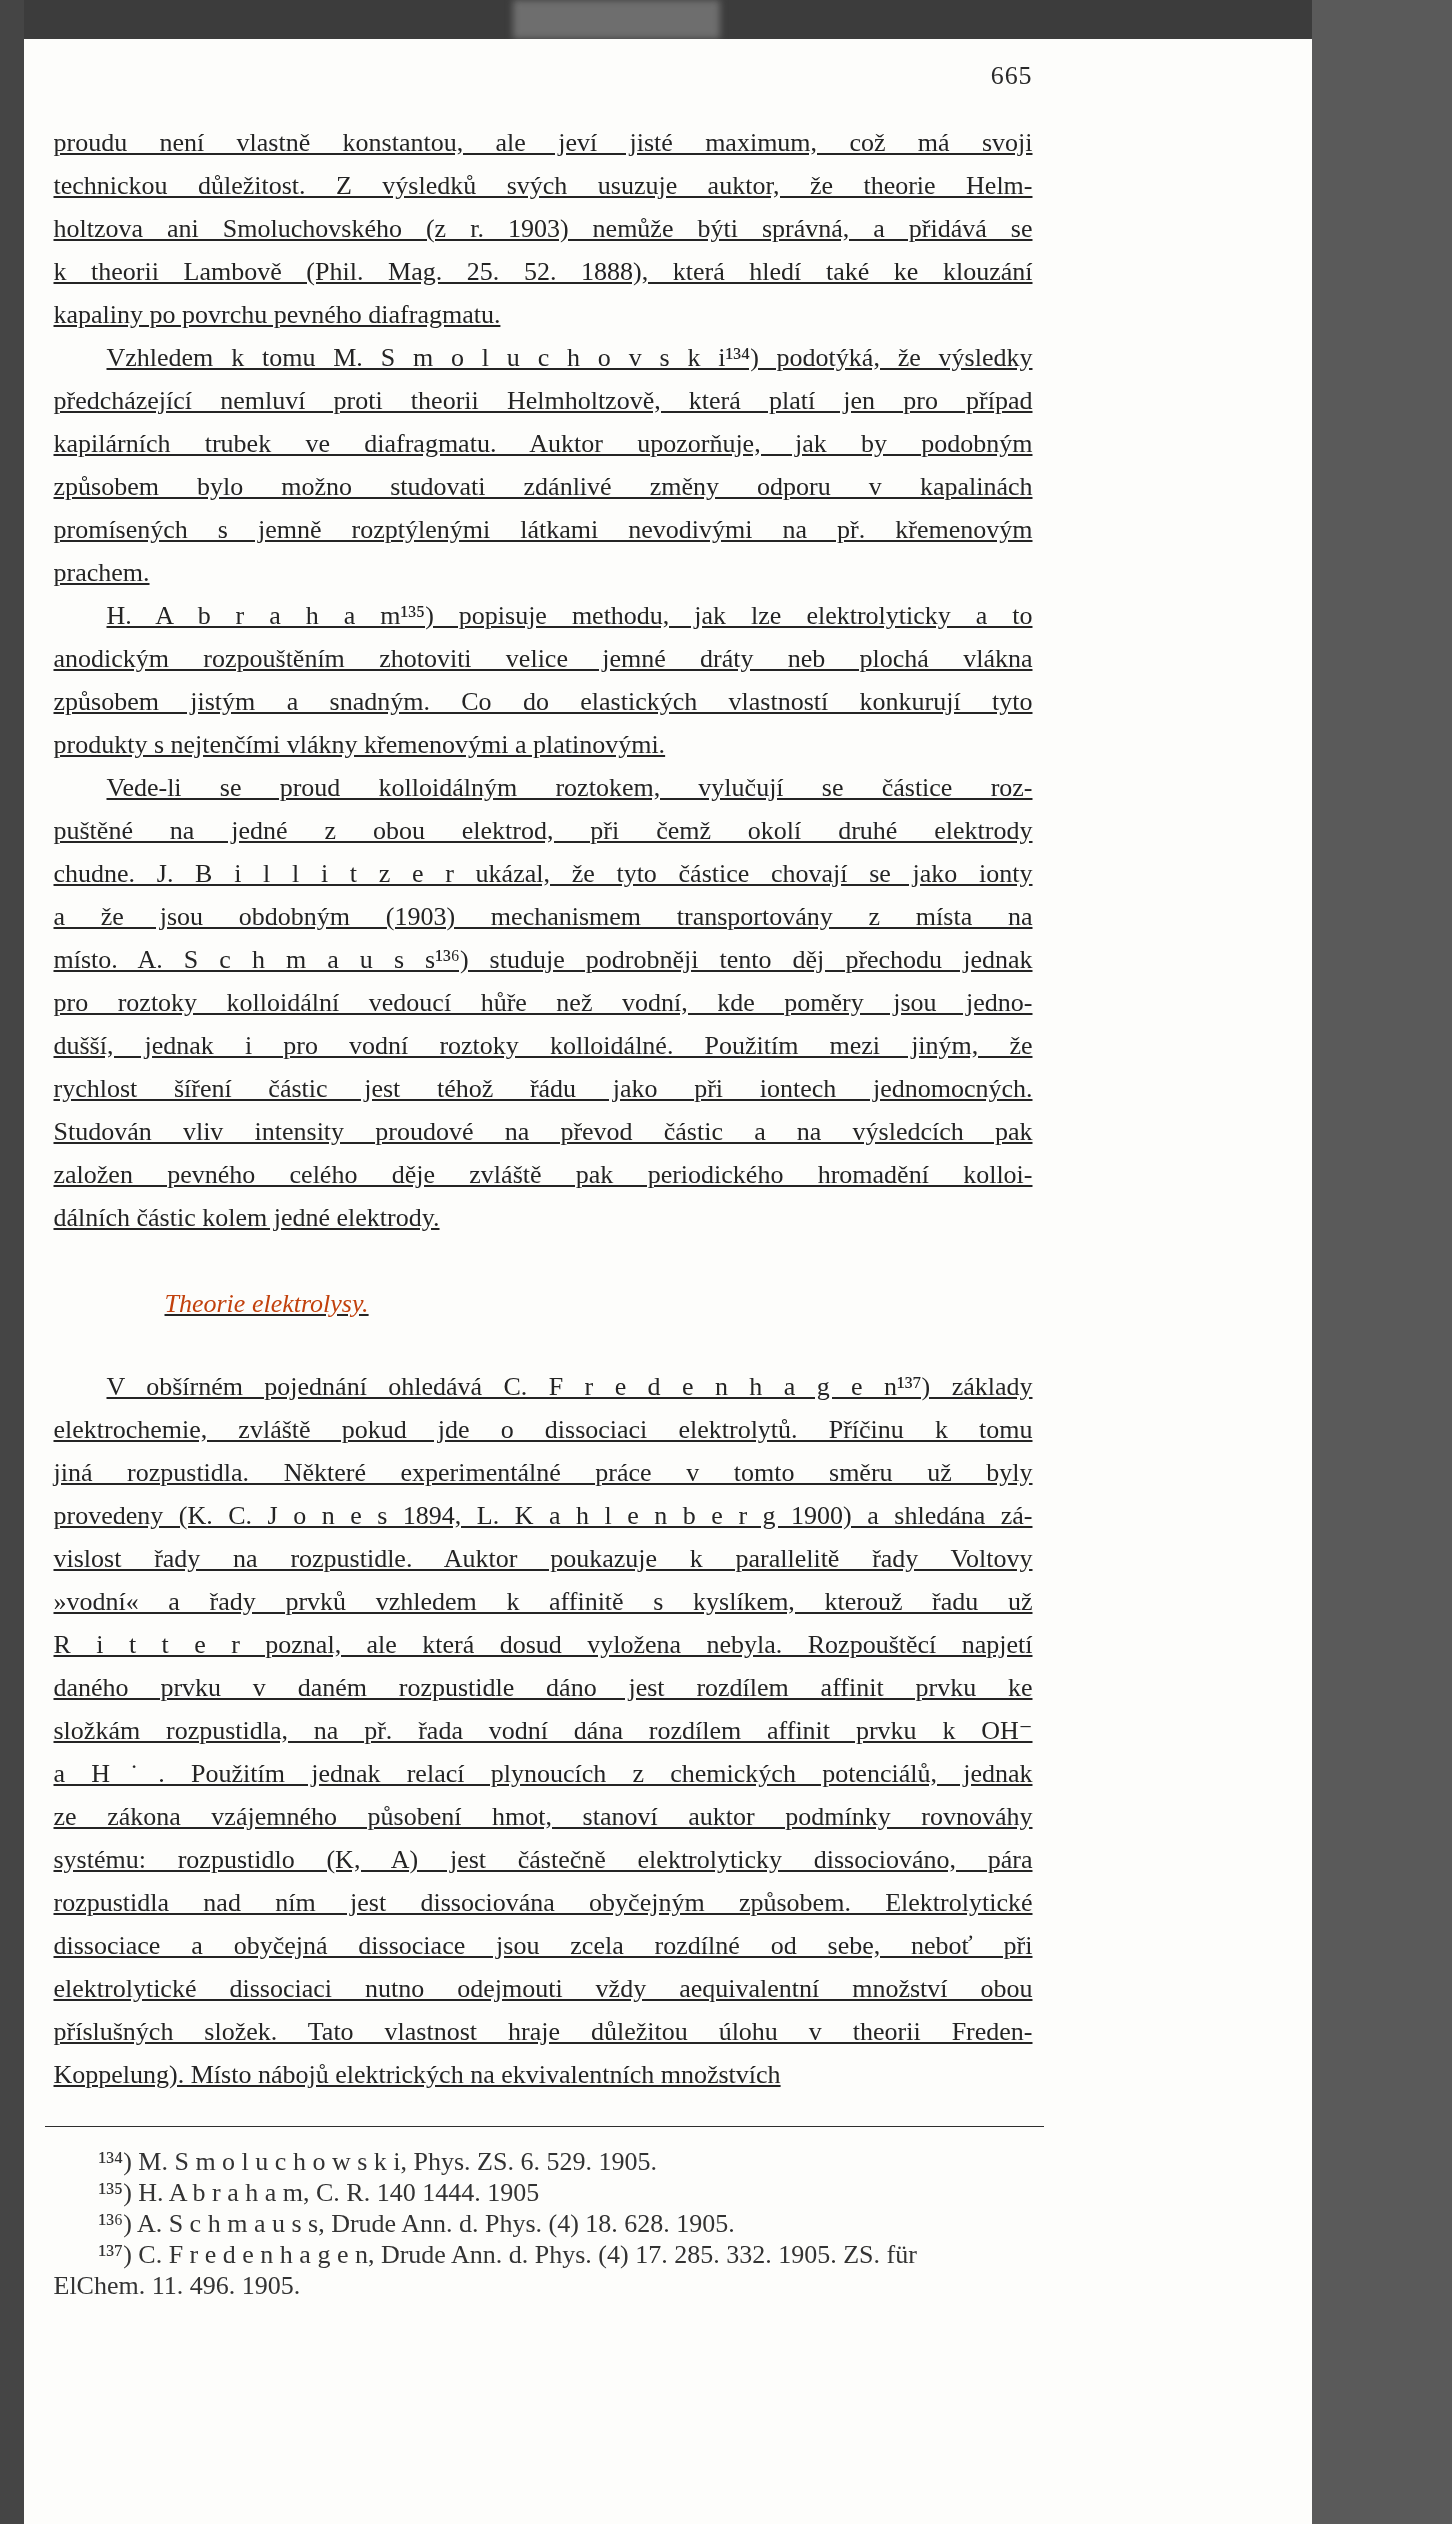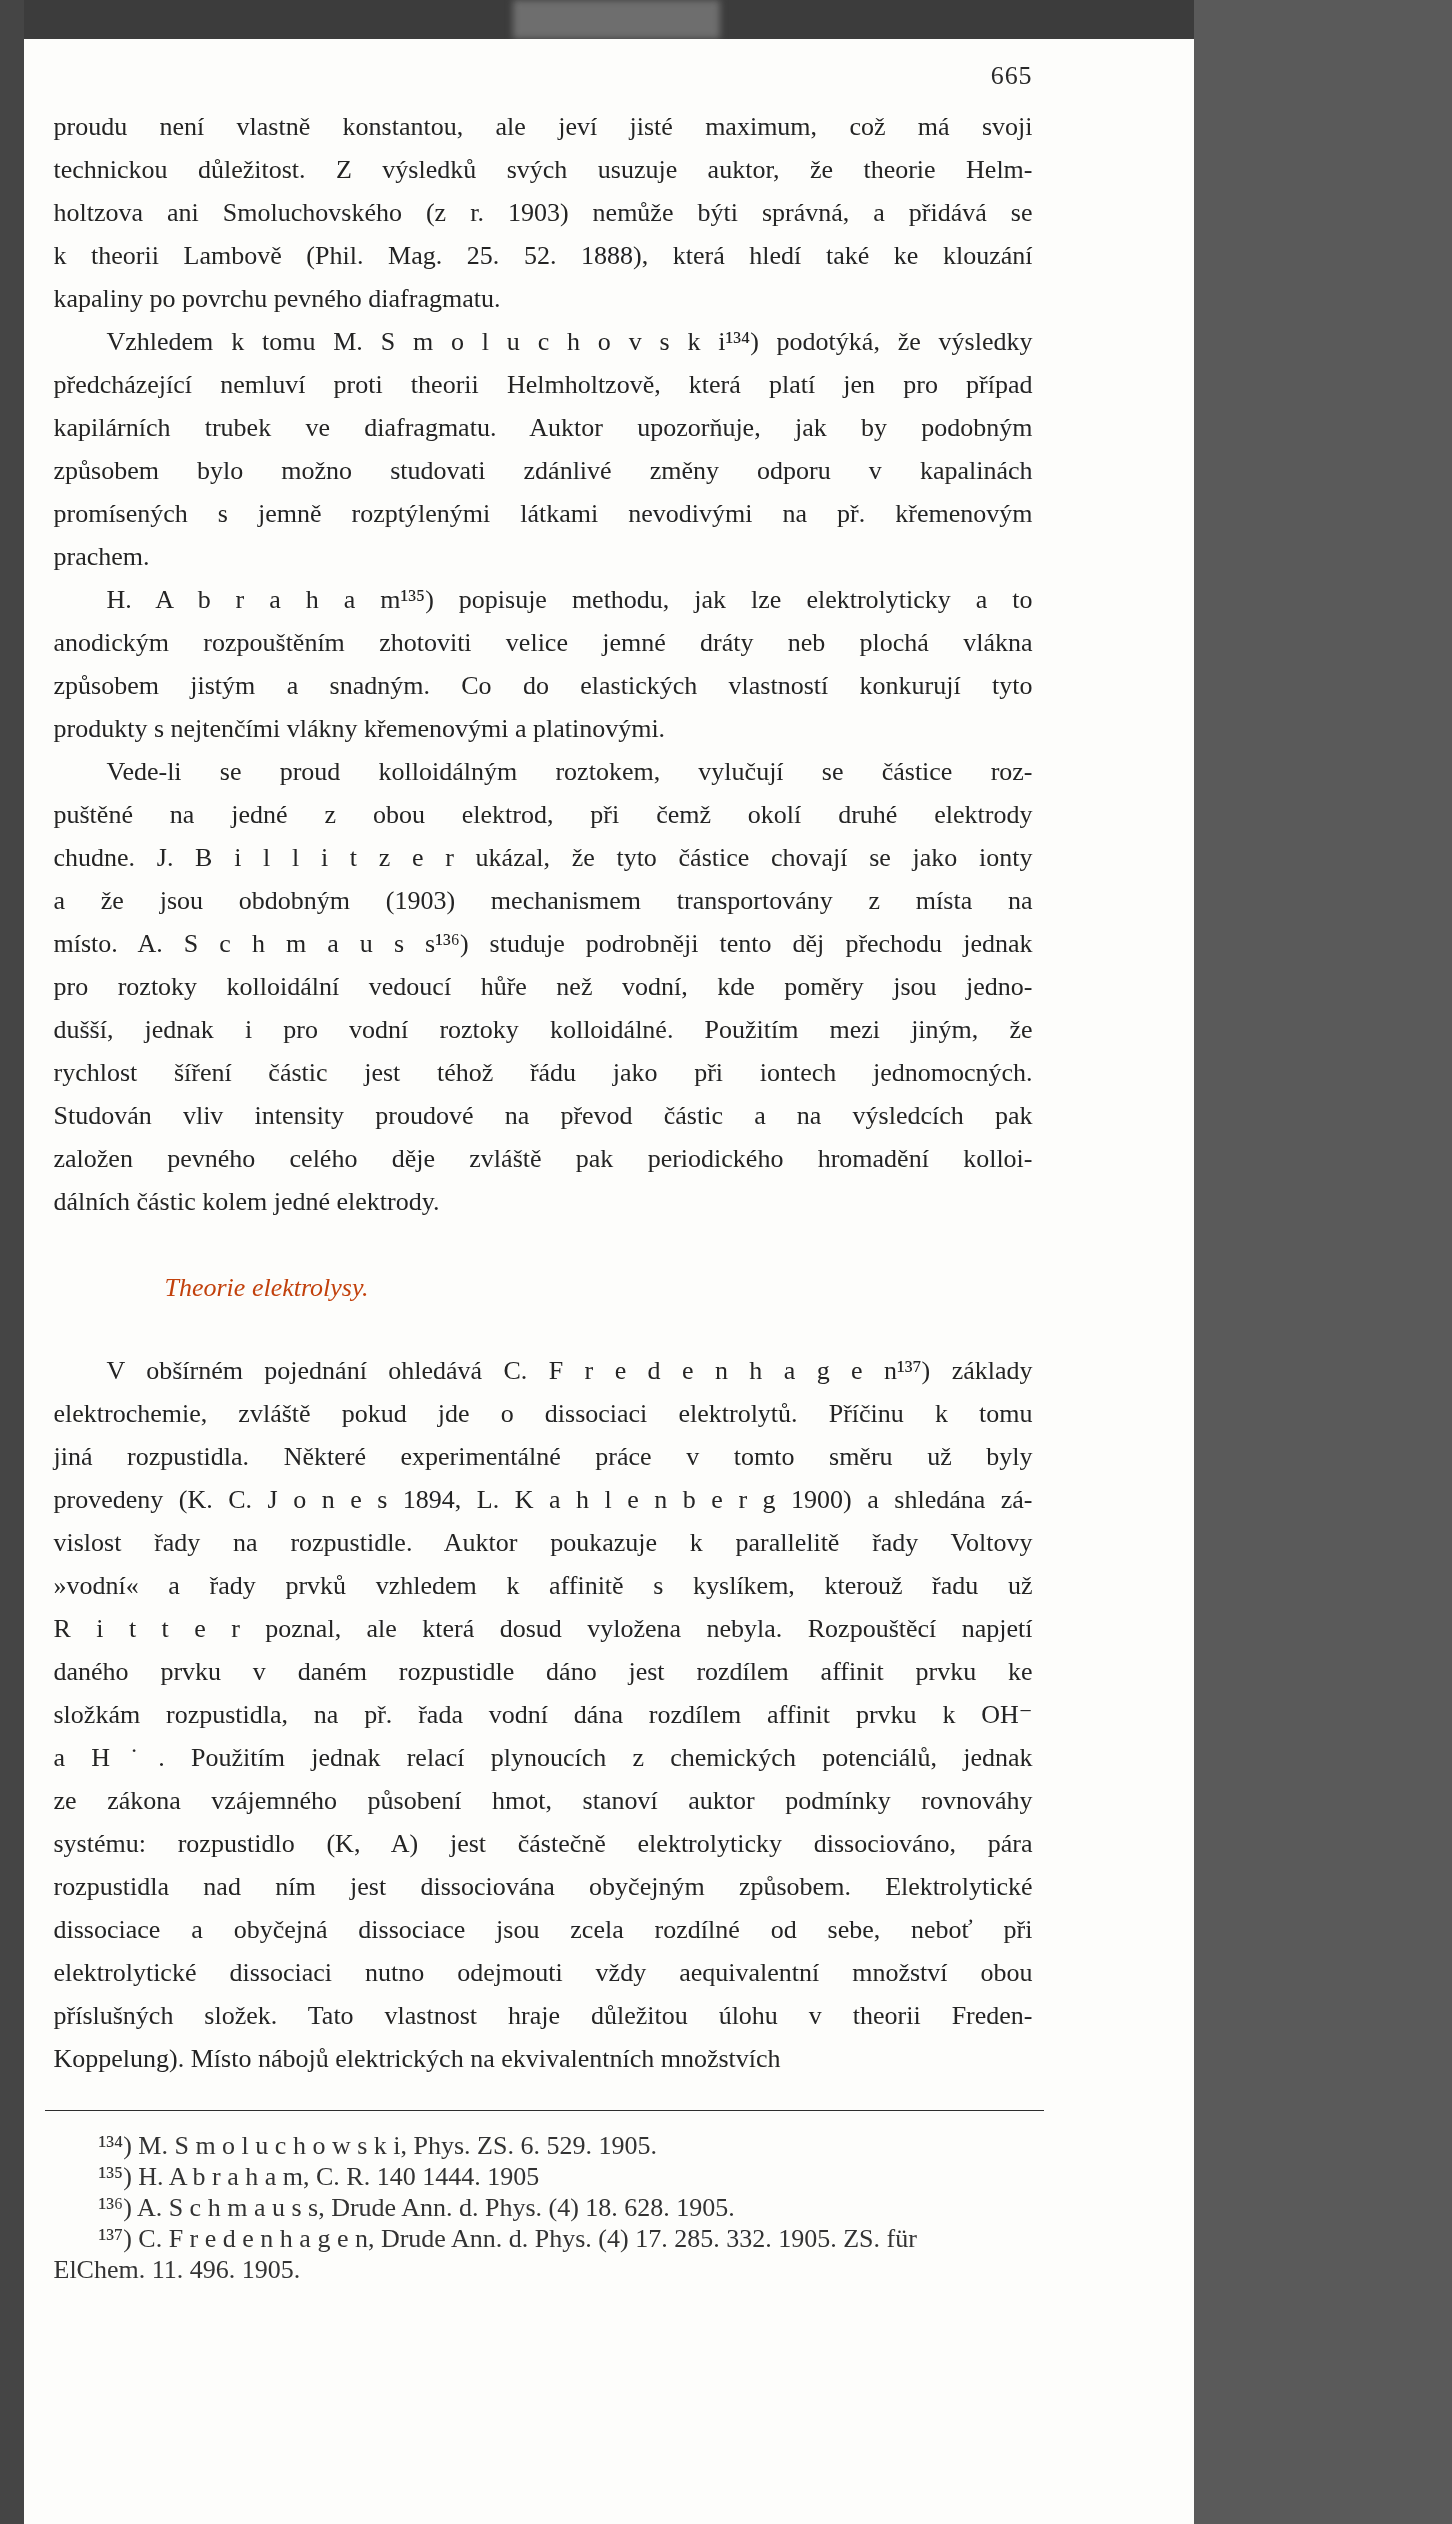--- a/index.html
+++ b/index.html
@@ -2,21 +2,21 @@
 <html style="font-size:15px"><head>
 <meta charset="utf-8">
 <style>
   html, body { margin: 0; padding: 0; }
   body {
     background: #5a5a5a;
     font-family: "Liberation Serif", "DejaVu Serif", serif;
   }
   .scan {
     position: relative;
-    width: 1194px;
+    width: 1312px;
     height: 2525px;
     background: #fdfdfb;
     overflow: hidden;
   }
   .edge-top {
     position: absolute;
     left: 0; top: 0;
     width: 1453px; height: 39px;
     background: #3c3c3c;
   }
@@ -44,23 +44,24 @@
     width: 979px;
     margin: 22.6px 0 0 30px;
     text-align: right;
     font-size: 26px;
     line-height: 28px;
     letter-spacing: 0.9px;
     color: #2a2a2a;
   }
   .content-blocks {
     width: 979px;
-    margin: 15px 0 0 30px;
+    margin: 31px 0 0 30px;
     font-size: 26px;
     color: #242424;
+    text-decoration: underline;
   }
   .para { margin: 0; }
   .line {
     line-height: 43px;
     text-align: justify;
     text-align-last: justify;
     text-justify: inter-word;
   }
   .line-last { text-align-last: left; }
   .line-first { text-indent: 53px; }

